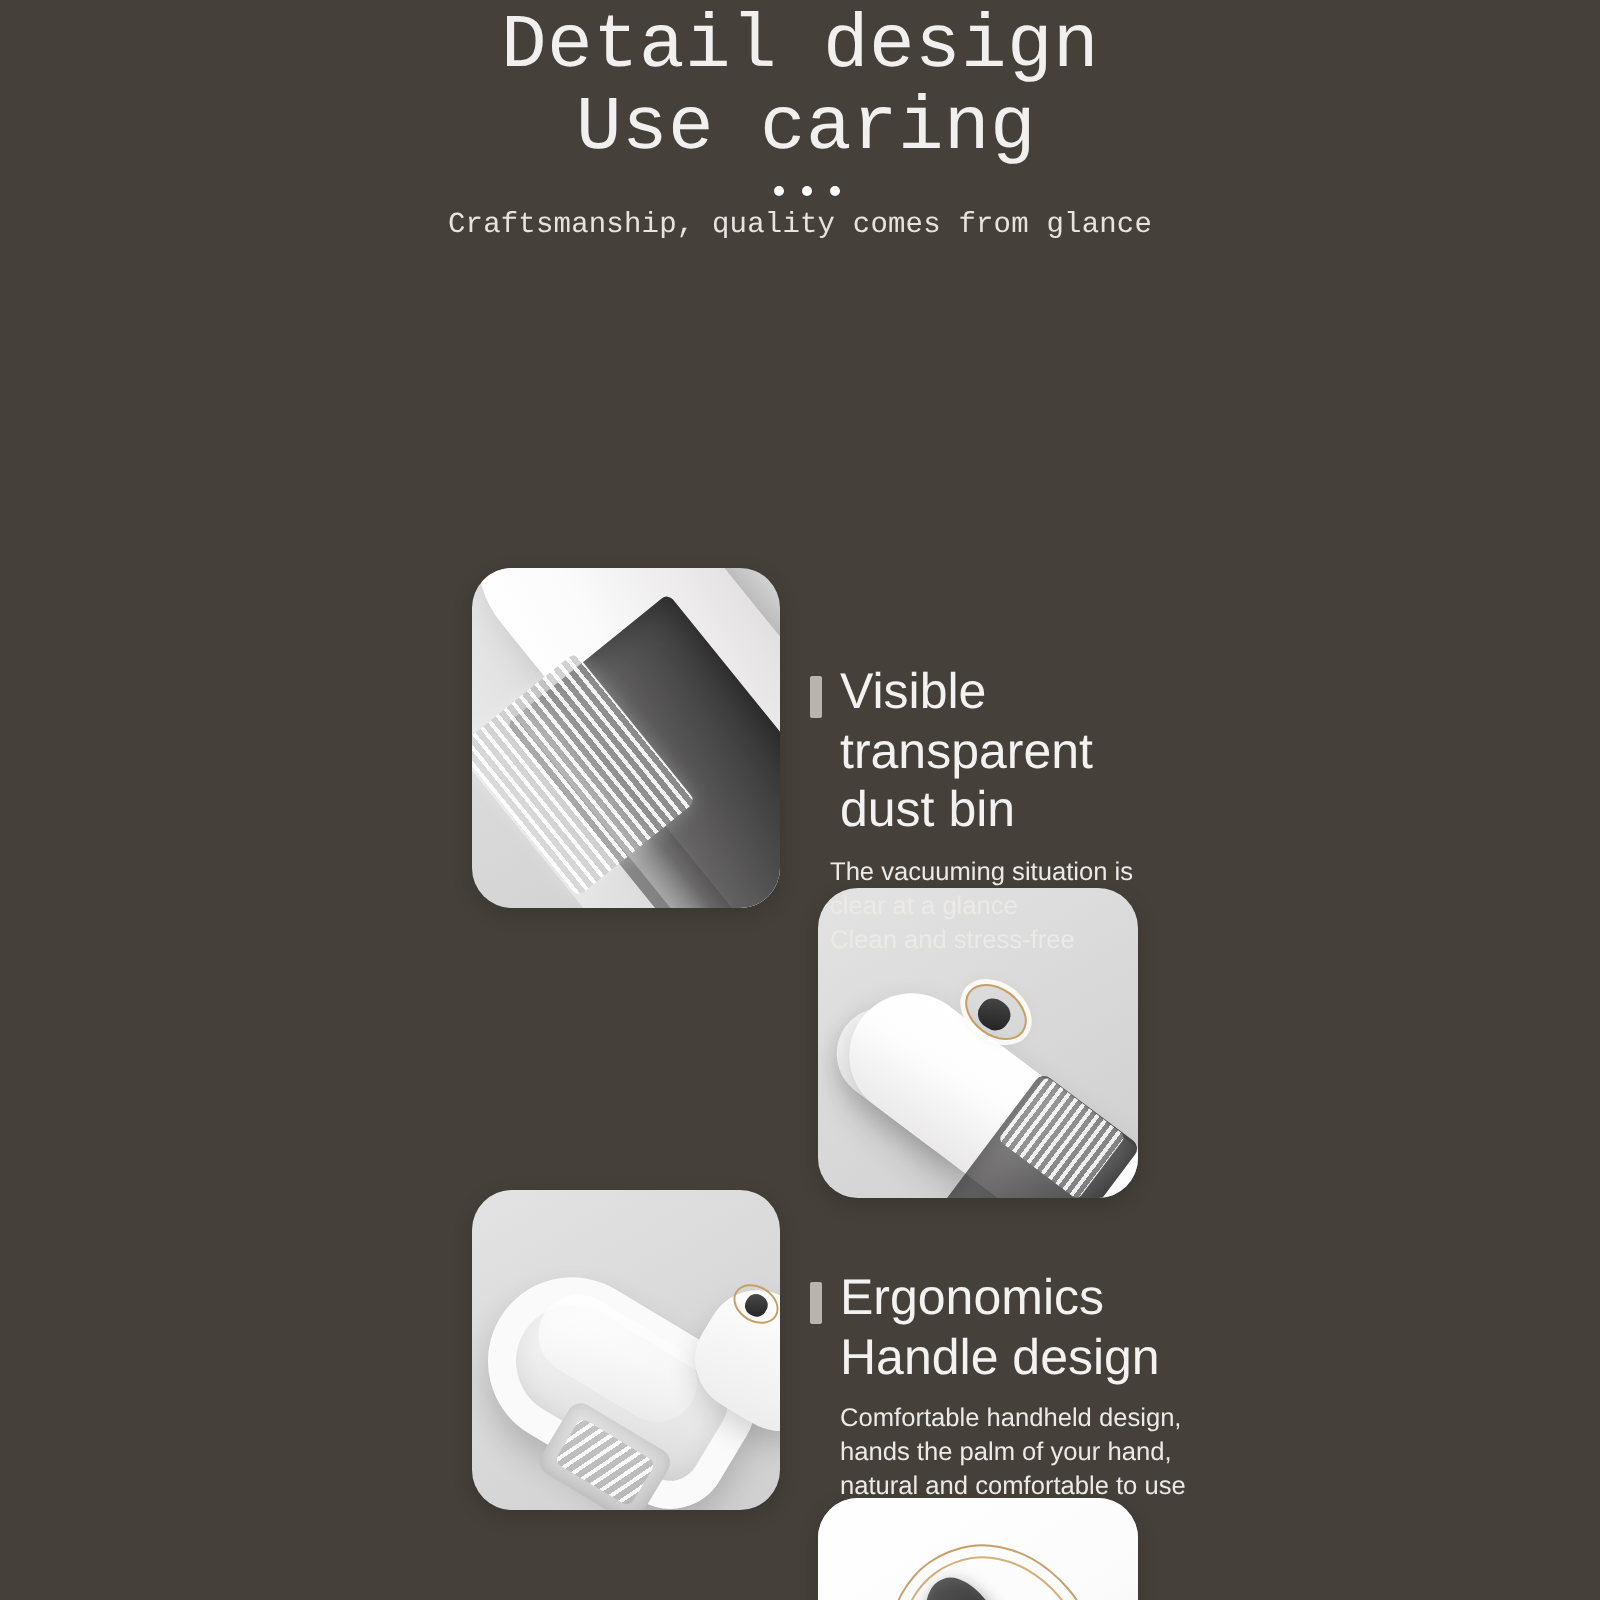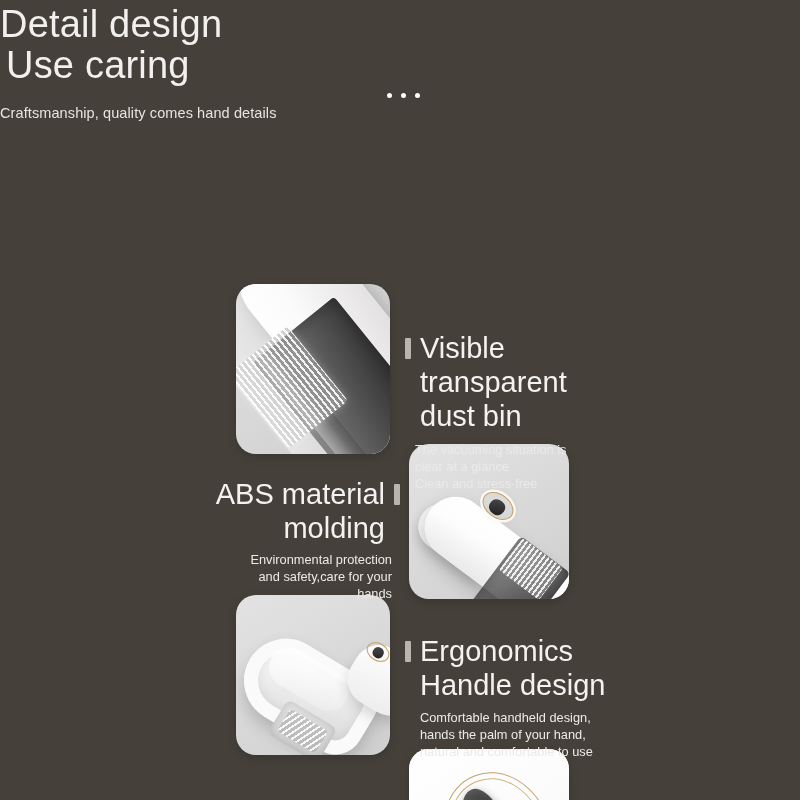--- a/index.html
+++ b/index.html
@@ -5,21 +5,21 @@
   * { margin:0; padding:0; box-sizing:border-box; }
   html, body { width:800px; height:800px; }
   body {
     background:#45403a;
     font-family:"Liberation Sans", sans-serif;
     overflow:hidden;
     position:relative;
   }
 
   
-  .header { width:100%; padding-top:4px; text-align:left; }
+  .header { width:100%; padding-top:4px; text-align:center;font-family:Liberation Mono, monospace; }
   .title-line {
     color:#f2f0ee;
     font-size:38px;
     font-weight:400;
     line-height:1.07;
     letter-spacing:0.2px;
   }
   .title-line.l1 { padding-left:0px; }
   .title-line.l2 { padding-left:6px; }
   .dots {
@@ -291,21 +291,21 @@
   .bar {
     width:6px;
     height:21px;
     background:#b9b4ae;
     flex:none;
     margin-top:6px;
     border-radius:1px;
   }
   .feat-title {
     color:#f4f2f0;
-    font-size:29px;
+    font-size:25px;
     font-weight:400;
     line-height:1.17;
     white-space:pre-line;
   }
   .feat-desc {
     color:#eceae7;
     font-size:12.8px;
     font-weight:400;
     line-height:1.33;
     white-space:pre-line;
@@ -332,21 +332,21 @@
 <body>
 
 <div class="header">
   <div class="title-line l1">Detail design</div>
   <div class="title-line l2">Use caring</div>
   <div class="dots">
     <span class="dot"></span>
     <span class="dot"></span>
     <span class="dot"></span>
   </div>
-  <div class="subtitle">Craftsmanship, quality comes hand details</div>
+  <div class="subtitle">Craftsmanship, quality comes from glance</div>
 </div>
 
 <div class="stage">
 
   <div class="card card-1">
     <div class="scene">
       <div class="c1-body">
         <div class="c1-cap"></div>
       </div>
       <div class="c1-bin"></div>
@@ -390,30 +390,20 @@
     <div class="feat-head">
       <span class="bar"></span>
       <span class="feat-title">Visible transparent
 dust bin</span>
     </div>
     <div class="feat-desc">The vacuuming situation is
 clear at a glance
 Clean and stress-free</div>
   </div>
 
-  <div class="feature feature-2">
-    <div class="feat-head">
-      <span class="feat-title">ABS material
-molding</span>
-      <span class="bar"></span>
-    </div>
-    <div class="feat-desc">Environmental protection
-and safety,care for your
-hands</div>
-  </div>
 
   <div class="feature feature-3">
     <div class="feat-head">
       <span class="bar"></span>
       <span class="feat-title">Ergonomics
 Handle design</span>
     </div>
     <div class="feat-desc">Comfortable handheld design,
 hands the palm of your hand,
 natural and comfortable to use</div>

